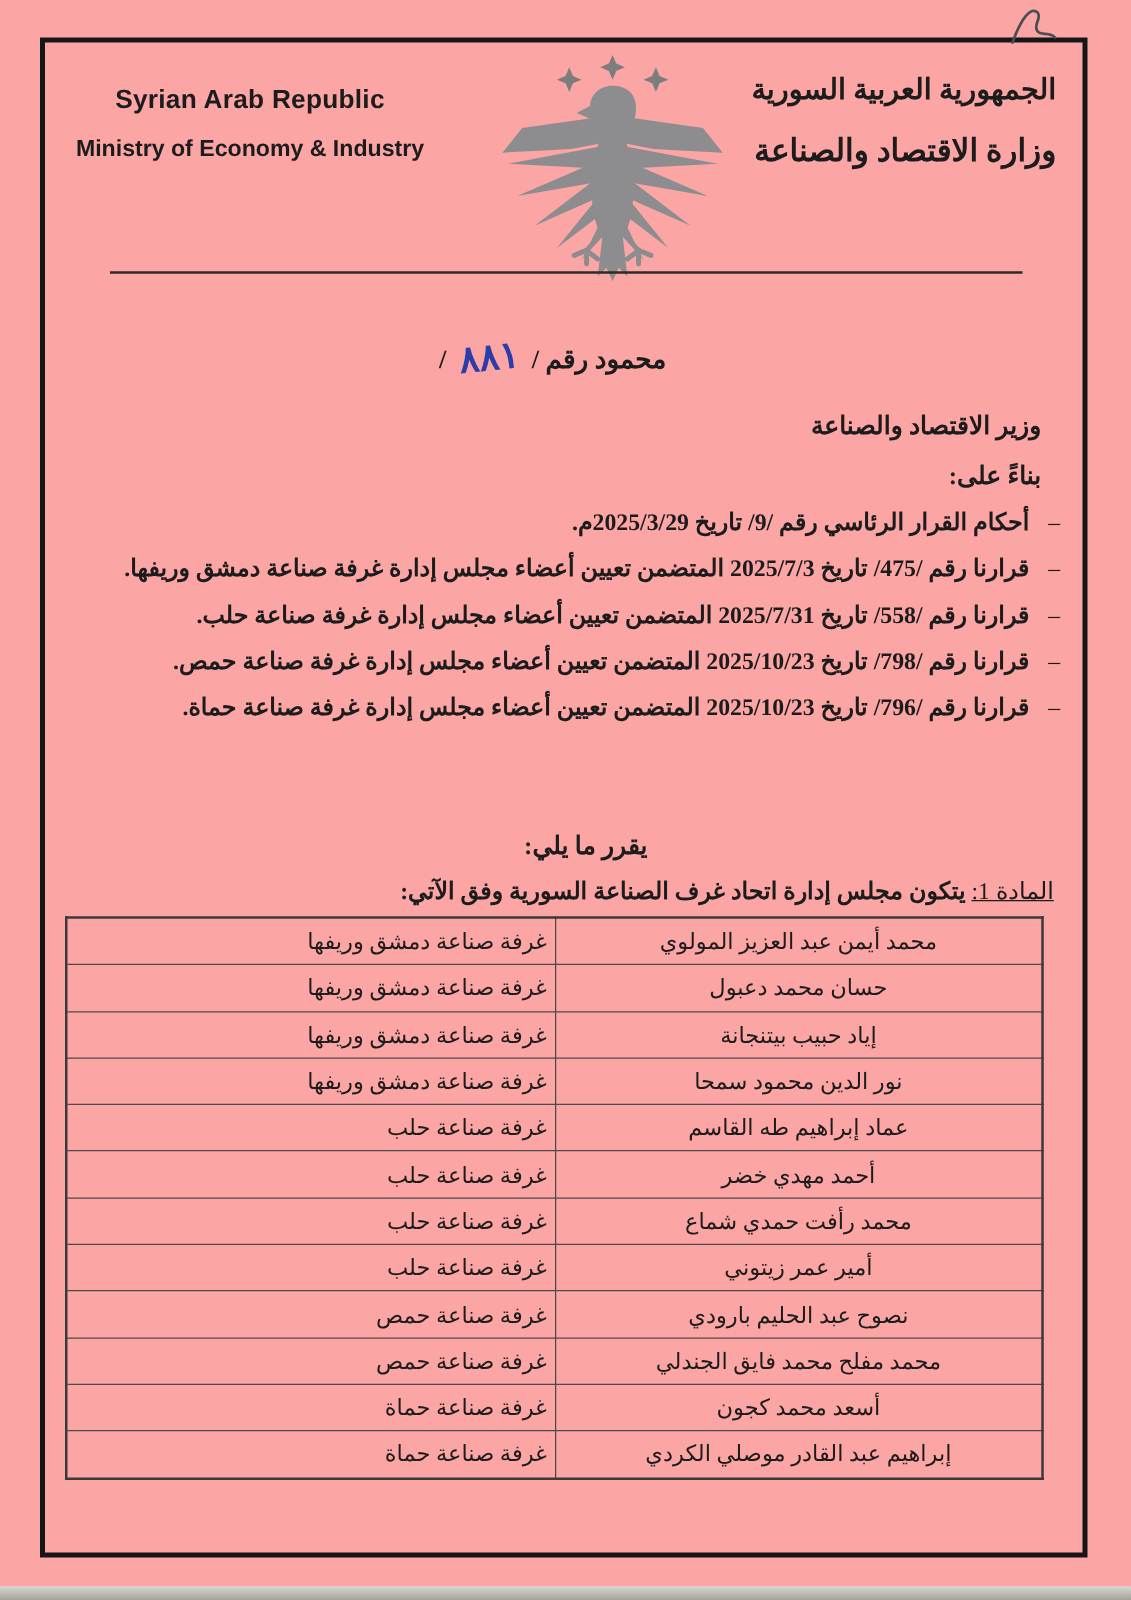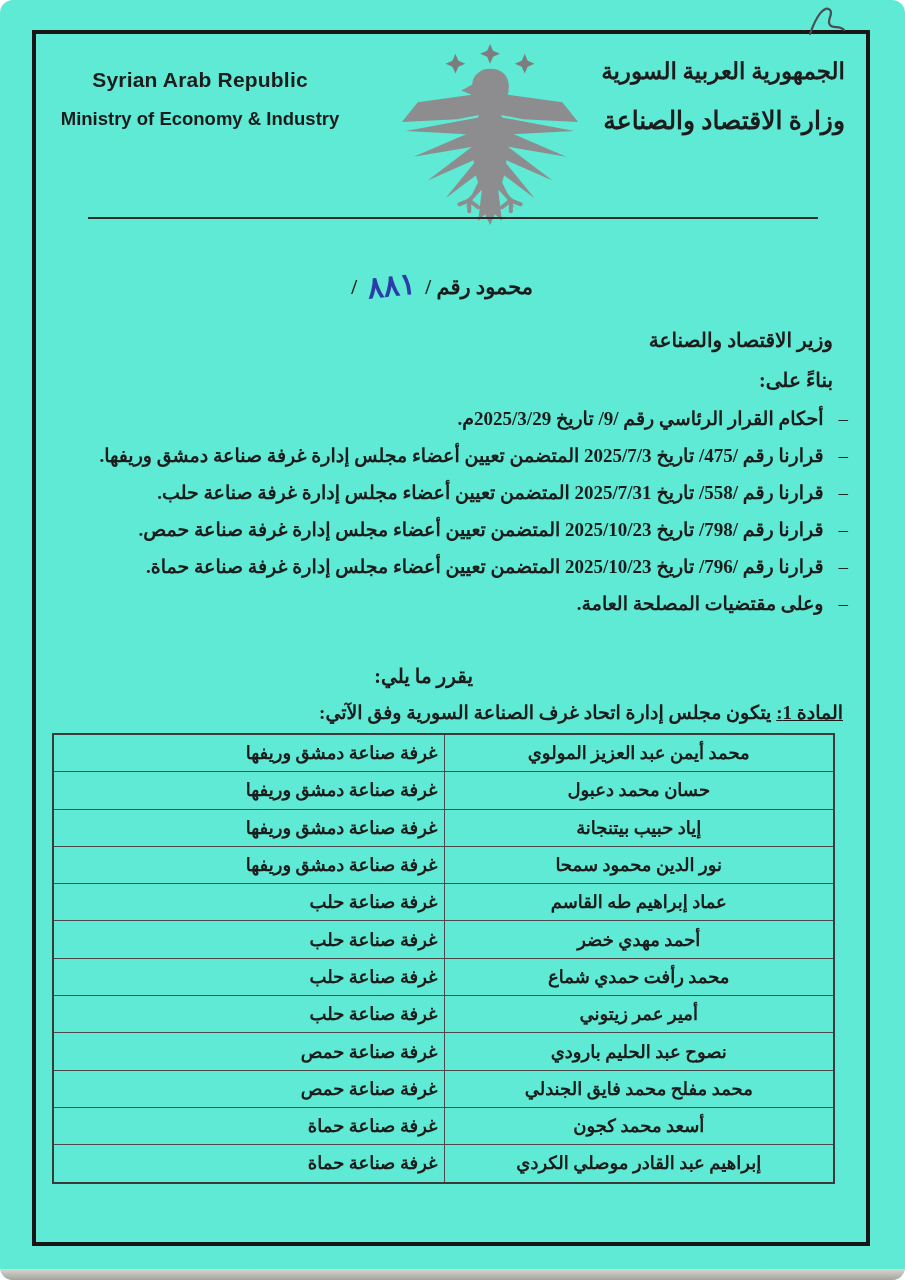--- a/index.html
+++ b/index.html
@@ -1,23 +1,22 @@
 <!DOCTYPE html>
 <html lang="ar"><head>
 <meta charset="utf-8">
 <style>
   html,body{margin:0;padding:0;background:#ffffff;}
   .page{
     position:relative;
     width:905px;height:1280px;
-    background:#5eead4;
+    background:#fca5a5;
     overflow:hidden;
     font-family:"Liberation Serif","DejaVu Serif",serif;
     color:#1c1c1c;
-    border-radius:13px;
   }
   
   .frame{
     position:absolute;left:32px;top:30px;width:830px;height:1208px;
     border:4px solid #161616;
   }
   
   .scan-edge{
     position:absolute;left:0;top:1269px;width:905px;height:11px;
     background:linear-gradient(to bottom,#d8d8d2,#a3a39c);
@@ -48,31 +47,31 @@
     color:#2b3da8;transform:rotate(-6deg) translateY(2px);margin:0 10px;
   }
   .minister{position:absolute;right:72px;top:328px;direction:rtl;font-size:20px;font-weight:bold;white-space:nowrap;}
   .basis-label{position:absolute;right:72px;top:368px;direction:rtl;font-size:20px;font-weight:bold;white-space:nowrap;}
   .basis-list{
     position:absolute;right:57px;top:400px;width:790px;direction:rtl;text-align:right;
     font-size:19px;font-weight:bold;
   }
   .basis-item{white-space:nowrap;line-height:37px;}
   .basis-item .dash{display:inline-block;margin-left:15px;font-weight:normal;}
-  .decides{position:absolute;right:432px;top:664px;direction:rtl;font-size:20px;font-weight:bold;white-space:nowrap;}
+  .decides{position:absolute;right:387px;top:664px;direction:rtl;font-size:20px;font-weight:bold;white-space:nowrap;}
   .article{position:absolute;right:62px;top:701px;direction:rtl;font-size:19px;font-weight:600;white-space:nowrap;}
-  .article .art-label{font-weight:bold;text-decoration:underline;}
+  .article .art-label{font-weight:normal;text-decoration:underline;}
   
   .mtable{
     position:absolute;left:52px;top:733px;width:781px;
     border-collapse:collapse;direction:rtl;table-layout:fixed;
     border:2px solid #3a3a3a;
   }
   .mtable td{
-    border:1px solid #4a4a4a;height:36.3px;font-size:18px;font-weight:700;
+    border:1px solid #4a4a4a;height:36.3px;font-size:18px;font-weight:400;
     padding:0 10px;overflow:hidden;white-space:nowrap;
   }
   .mtable col.c-name{width:390px;}
   .mtable col.c-chamber{width:391px;}
   td.name-cell{text-align:center;}
   td.chamber-cell{text-align:right;padding-left:4px;padding-right:6px;}
 </style>
 </head>
 <body>
 
@@ -143,21 +142,20 @@
 
   <div class="minister">وزير الاقتصاد والصناعة</div>
   <div class="basis-label">بناءً على:</div>
 
   <div class="basis-list">
     <div class="basis-item"><span class="dash">–</span><span>أحكام القرار الرئاسي رقم /9/ تاريخ 2025/3/29م.</span></div>
     <div class="basis-item"><span class="dash">–</span><span>قرارنا رقم /475/ تاريخ 2025/7/3 المتضمن تعيين أعضاء مجلس إدارة غرفة صناعة دمشق وريفها.</span></div>
     <div class="basis-item"><span class="dash">–</span><span>قرارنا رقم /558/ تاريخ 2025/7/31 المتضمن تعيين أعضاء مجلس إدارة غرفة صناعة حلب.</span></div>
     <div class="basis-item"><span class="dash">–</span><span>قرارنا رقم /798/ تاريخ 2025/10/23 المتضمن تعيين أعضاء مجلس إدارة غرفة صناعة حمص.</span></div>
     <div class="basis-item"><span class="dash">–</span><span>قرارنا رقم /796/ تاريخ 2025/10/23 المتضمن تعيين أعضاء مجلس إدارة غرفة صناعة حماة.</span></div>
-    <div class="basis-item"><span class="dash">–</span><span>وعلى مقتضيات المصلحة العامة.</span></div>
   </div>
 
   <div class="decides">يقرر ما يلي:</div>
 
   <div class="article">
     <span class="art-label">المادة 1:</span><span> يتكون مجلس إدارة اتحاد غرف الصناعة السورية وفق الآتي:</span>
   </div>
 
   <table class="mtable">
     <colgroup>

